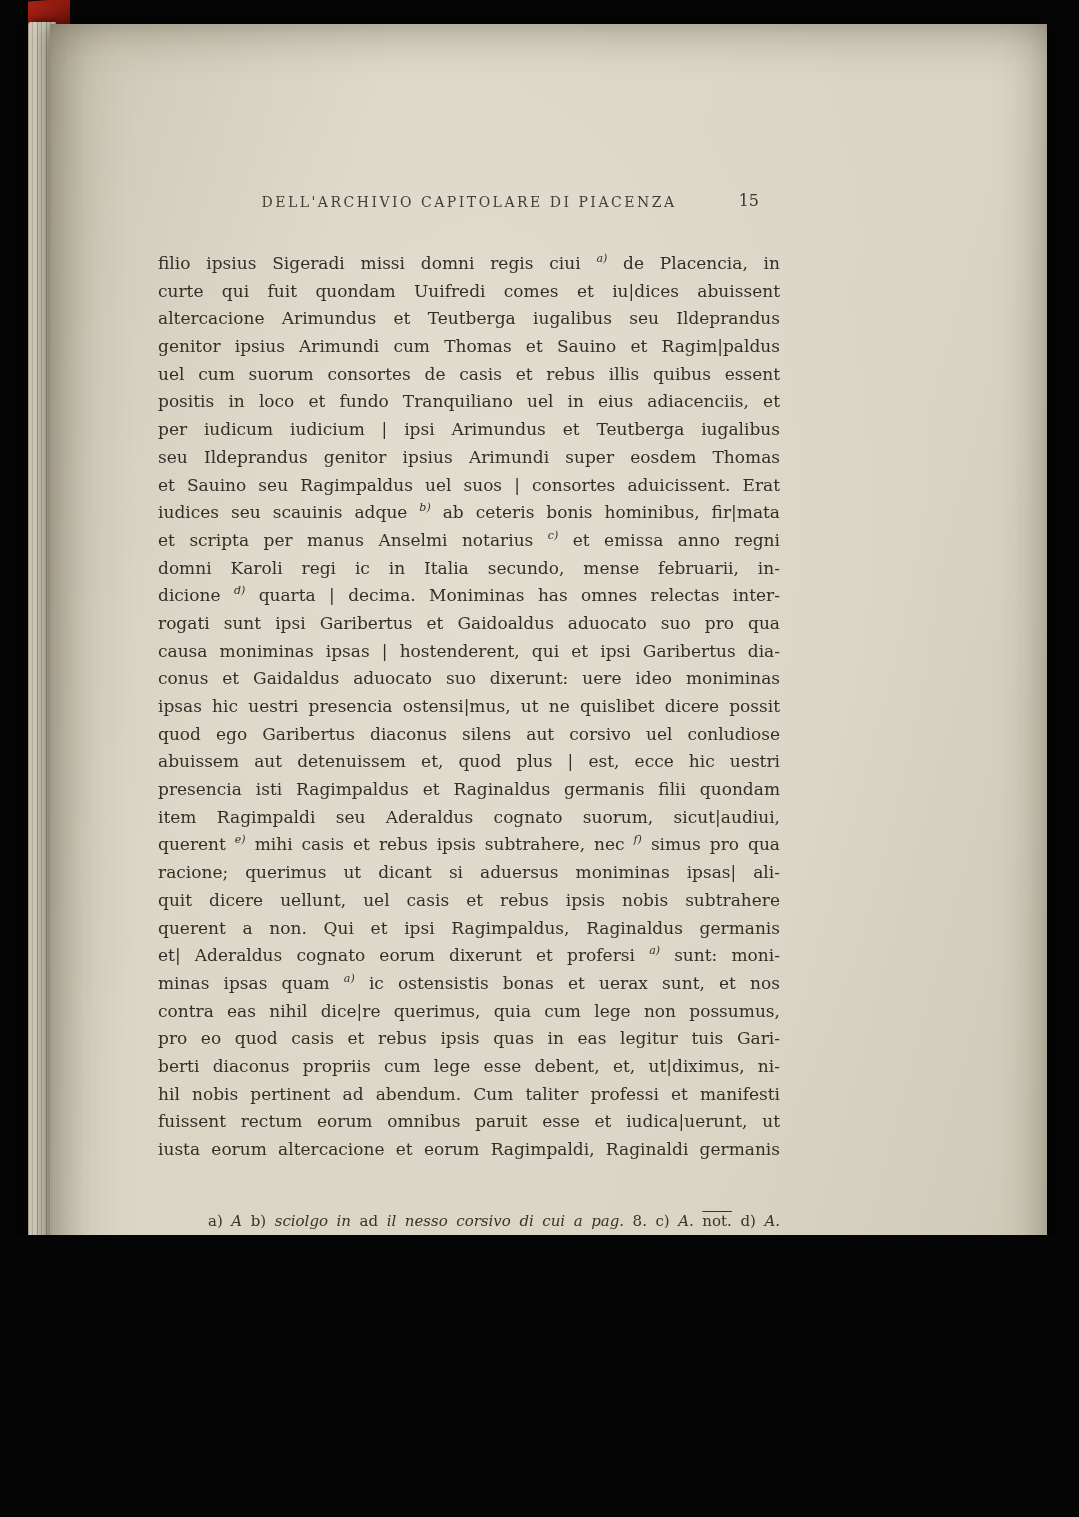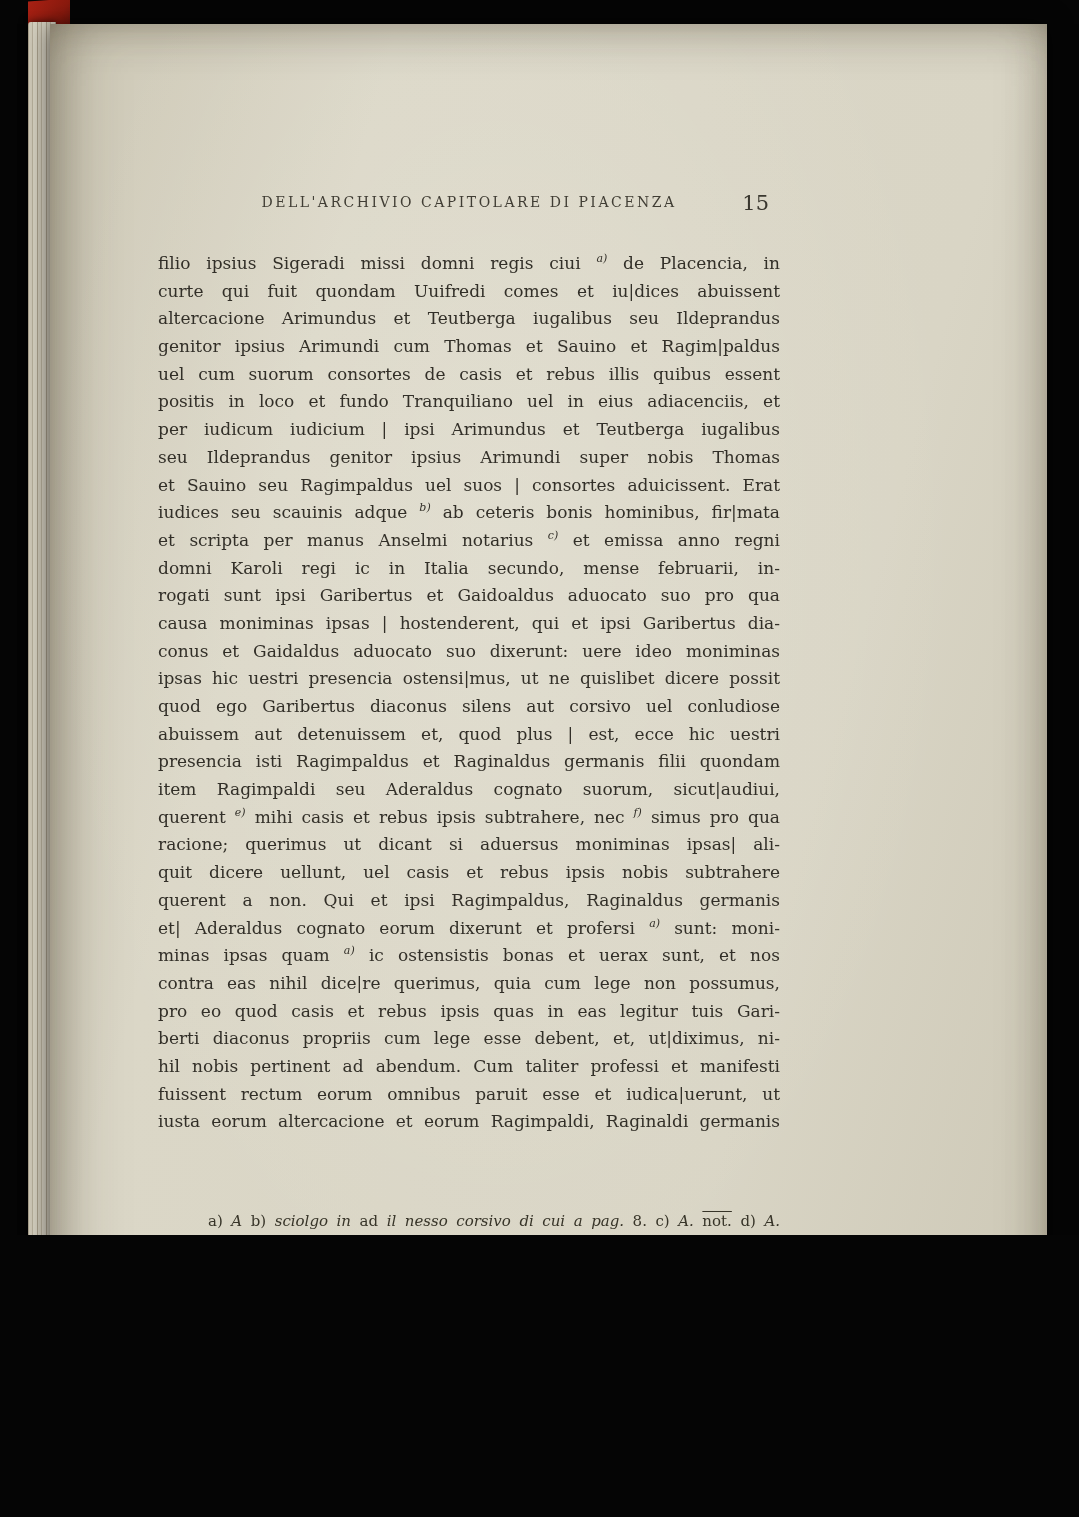--- a/index.html
+++ b/index.html
@@ -64,22 +64,22 @@
   .running-head {
     position: relative;
     width: 100%;
     text-align: center;
     font-size: 14px;
     letter-spacing: 2.5px;
     color: #403d34;
   }
   .pagenum {
     position: absolute;
-    right: 11px; top: -3px;
-    font-size: 21px;
+    right: 21px; top: -3px;
+    font-size: 16px;
     letter-spacing: 0;
     color: #3a372f;
   }
   .body-text {
     margin-top: 40px;
     font-size: 17px;
   }
   .tline {
     height: 27.7px;
     line-height: 27.7px;
@@ -127,25 +127,26 @@
       </div>
 
       <div class="body-text">
           <div class="tline">filio ipsius Sigeradi missi domni regis ciui <sup>a)</sup> de Placencia, in</div>
           <div class="tline">curte qui fuit quondam Uuifredi comes et iu|dices abuissent</div>
           <div class="tline">altercacione Arimundus et Teutberga iugalibus seu Ildeprandus</div>
           <div class="tline">genitor ipsius Arimundi cum Thomas et Sauino et Ragim|paldus</div>
           <div class="tline">uel cum suorum consortes de casis et rebus illis quibus essent</div>
           <div class="tline">positis in loco et fundo Tranquiliano uel in eius adiacenciis, et</div>
           <div class="tline">per iudicum iudicium | ipsi Arimundus et Teutberga iugalibus</div>
-          <div class="tline">seu Ildeprandus genitor ipsius Arimundi super nobis Thomas</div>
+          <div class="tline">seu Ildeprandus genitor ipsius Arimundi super eosdem Thomas</div>
           <div class="tline">et Sauino seu Ragimpaldus uel suos | consortes aduicissent. Erat</div>
           <div class="tline">iudices seu scauinis adque <sup>b)</sup> ab ceteris bonis hominibus, fir|mata</div>
           <div class="tline">et scripta per manus Anselmi notarius <sup>c)</sup> et emissa anno regni</div>
           <div class="tline">domni Karoli regi ic in Italia secundo, mense februarii, in-</div>
+          <div class="tline">dicione <sup>d)</sup> quarta | decima. Moniminas has omnes relectas inter-</div>
           <div class="tline">rogati sunt ipsi Garibertus et Gaidoaldus aduocato suo pro qua</div>
           <div class="tline">causa moniminas ipsas | hostenderent, qui et ipsi Garibertus dia-</div>
           <div class="tline">conus et Gaidaldus aduocato suo dixerunt: uere ideo moniminas</div>
           <div class="tline">ipsas hic uestri presencia ostensi|mus, ut ne quislibet dicere possit</div>
           <div class="tline">quod ego Garibertus diaconus silens aut corsivo uel conludiose</div>
           <div class="tline">abuissem aut detenuissem et, quod plus | est, ecce hic uestri</div>
           <div class="tline">presencia isti Ragimpaldus et Raginaldus germanis filii quondam</div>
           <div class="tline">item Ragimpaldi seu Aderaldus cognato suorum, sicut|audiui,</div>
           <div class="tline">querent <sup>e)</sup> mihi casis et rebus ipsis subtrahere, nec <sup>f)</sup> simus pro qua</div>
           <div class="tline">racione; querimus ut dicant si aduersus moniminas ipsas| ali-</div>

